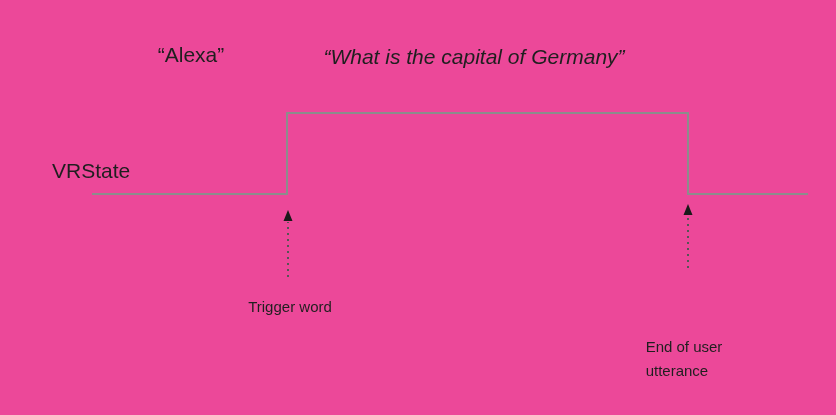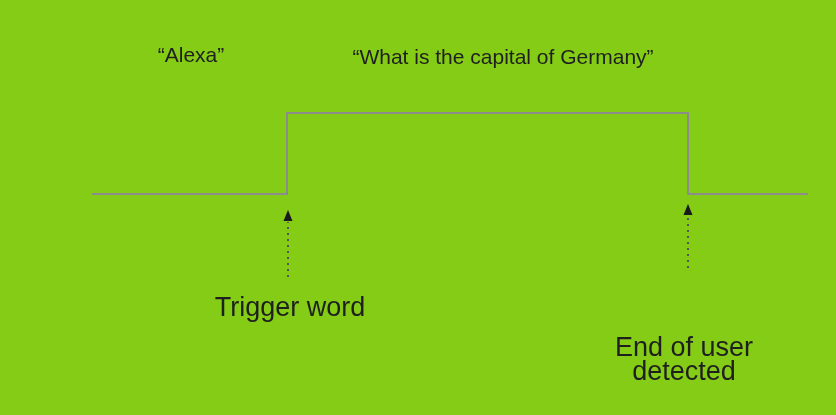--- a/index.html
+++ b/index.html
@@ -4,62 +4,62 @@
 <style>
   html, body {
     margin: 0;
     padding: 0;
     background: #ffffff;
   }
   .canvas {
     position: relative;
     width: 836px;
     height: 415px;
-    background: #84cc16;
+    background: #ec4899;
     overflow: hidden;
     font-family: "Liberation Sans", sans-serif;
     color: #1f1f1f;
   }
   .label {
     position: absolute;
     white-space: nowrap;
     font-size: 21px;
     line-height: 22px;
   }
   .centered {
     transform: translateX(-50%);
   }
   .alexa-label      { left: 191px; top: 44px; }
-  .utterance-label  { left: 503px; top: 46px; }
+  .utterance-label  { left: 474px; top: 46px; font-style: italic; }
   .signal-label     { left: 52px;  top: 160px; }
   .annotation {
     position: absolute;
     transform: translateX(-50%);
-    text-align: center;
-    font-size: 27px;
+    font-size: 15px;
     line-height: 24px;
     white-space: nowrap;
   }
   .trigger-annotation { left: 290px; top: 295px; }
   .end-annotation     { left: 684px; top: 295px; margin-top: 40px; }
   svg.wave {
     position: absolute;
     left: 0;
     top: 0;
   }
 </style>
 </head>
 <body>
 
 <div class="canvas">
 
   <div class="label centered alexa-label">“Alexa”</div>
 
   <div class="label centered utterance-label">“What is the capital of Germany”</div>
 
+  <div class="label signal-label">VRState</div>
 
   <svg class="wave" width="836" height="415" viewBox="0 0 836 415">
 
     <path d="M 92 194 L 287 194 L 287 113 L 688 113 L 688 194 L 808 194" fill="none" stroke-width="2" stroke="#8c8c8c"></path>
 
     <g>
       <line x1="288" y1="277" x2="288" y2="222" stroke-width="2" stroke-dasharray="2 4" stroke="#555555"></line>
       <polygon points="288,210 283.5,221 292.5,221" fill="#1a1a1a"></polygon>
     </g>
 
@@ -68,16 +68,16 @@
       <polygon points="688,204 683.5,215 692.5,215" fill="#1a1a1a"></polygon>
     </g>
   </svg>
 
   <div class="annotation trigger-annotation">
     <div>Trigger word</div>
   </div>
 
   <div class="annotation end-annotation">
     <div>End of user</div>
-    <div>detected</div>
+    <div>utterance</div>
   </div>
 
 </div>
 
 </body></html>

